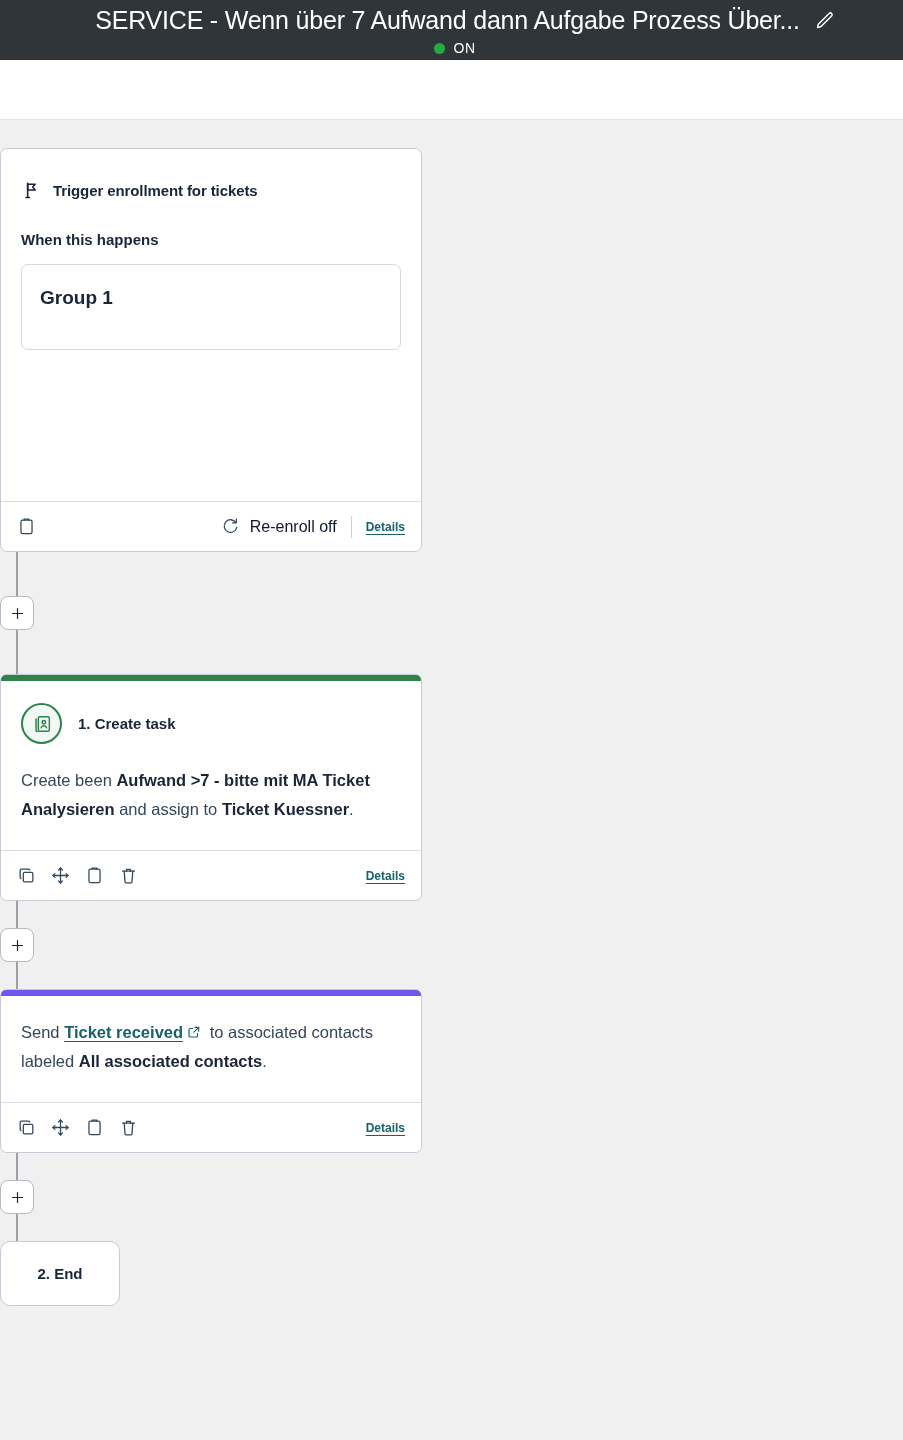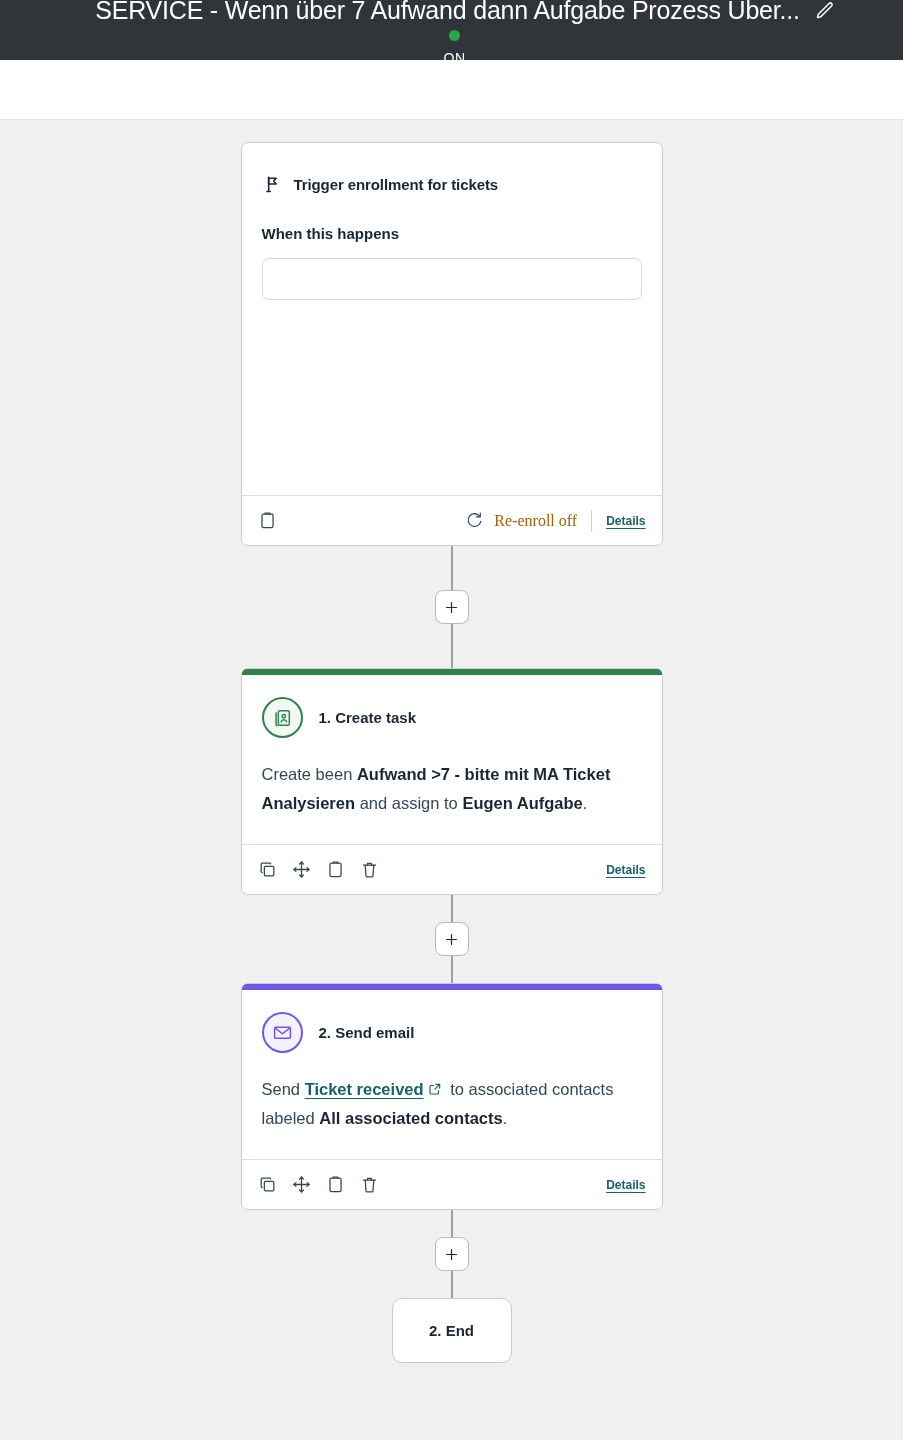--- a/index.html
+++ b/index.html
@@ -46,21 +46,20 @@
     cursor: pointer;
     display: block;
   }
   .status-row {
     display: flex;
     align-items: center;
     justify-content: center;
     gap: 9px;
     margin-top: 5px;
     padding-left: 6px;
-    flex-direction: column;
   }
   .status-dot {
     width: 11px; height: 11px;
     border-radius: 50%;
     background: #28a745;
     display: block;
   }
   .status-text {
     color: #ffffff;
     font-size: 14px;
@@ -78,22 +77,22 @@
   .canvas {
     position: relative;
     height: 1312px;
     background: #f0f0f0;
     overflow: hidden;
   }
   .flow {
     width: 903px;
     display: flex;
     flex-direction: column;
-    align-items: center;
-    padding-top: 22px;
+    align-items: flex-start;
+    padding-top: 28px;
   }
 
   
   .card {
     width: 422px;
     background: #ffffff;
     border: 1px solid #c7ccd4;
     border-radius: 7px;
     position: relative;
   }
@@ -159,23 +158,22 @@
     padding: 0 16px;
     background: #fff;
     border-bottom-left-radius: 7px;
     border-bottom-right-radius: 7px;
   }
   .foot-left { display: flex; align-items: center; gap: 15px; }
   .foot-right { margin-left: auto; display: flex; align-items: center; gap: 14px; }
   .ficon { width: 19px; height: 19px; display:block; cursor: pointer; }
   .reenroll {
     display: flex; align-items: center; gap: 11px;
-    font-size: 16px; color: #a16207;
+    font-size: 16px; color: #0f172a;
     cursor: pointer;
-    font-family: Liberation Serif, serif;
   }
   .foot-divider { width: 1px; height: 22px; background: #cbd0d8; }
   .details-link {
     font-size: 12px;
     font-weight: bold;
     color: #1c6b6b;
     color: #16626a;
     text-decoration: underline;
     text-underline-offset: 3px;
     cursor: pointer;
@@ -283,20 +281,21 @@
             <path d="M8 4v16"></path>
             <path d="M6 21h4"></path>
             <path d="M8 5h9l-3 3.3L17 12H8z"></path>
           </svg>
           <span class="trigger-head-label">Trigger enrollment for tickets</span>
         </div>
 
         <div class="when-label">When this happens</div>
 
         <div class="group-box">
+          <div class="group-title">Group 1</div>
         </div>
       </div>
 
       <div class="card-foot">
         <div class="foot-left">
           <svg class="ficon" viewBox="0 0 24 24" fill="none" stroke="#33475b" stroke-width="1.6" stroke-linecap="round" stroke-linejoin="round">
             <rect x="5" y="4" width="14" height="17" rx="2"></rect>
             <path d="M9 4V2.6h6V4"></path>
           </svg>
         </div>
@@ -332,21 +331,21 @@
             <svg width="22" height="22" viewBox="0 0 24 24" fill="none" stroke="#2f8248" stroke-width="1.6" stroke-linecap="round" stroke-linejoin="round">
               <rect x="8" y="4" width="12" height="16" rx="1.6"></rect>
               <path d="M5.5 6.5v12.2a1.6 1.6 0 0 0 1.6 1.6"></path>
               <circle cx="14" cy="10" r="1.9"></circle>
               <path d="M11 16.2a3.1 3.1 0 0 1 6 0"></path>
             </svg>
           </span>
           <span class="action-title">1. Create task</span>
         </div>
         <p class="action-text">
-          <span>Create been </span><b>Aufwand &gt;7 - bitte mit MA Ticket Analysieren</b><span> and assign to </span><b>Eugen Aufgabe</b><span>.</span>
+          <span>Create been </span><b>Aufwand &gt;7 - bitte mit MA Ticket Analysieren</b><span> and assign to </span><b>Ticket Kuessner</b><span>.</span>
         </p>
       </div>
       <div class="card-foot">
         <div class="foot-left">
           <svg class="ficon" viewBox="0 0 24 24" fill="none" stroke="#33475b" stroke-width="1.6" stroke-linecap="round" stroke-linejoin="round">
             <rect x="8" y="8" width="12" height="12" rx="1.6"></rect>
             <path d="M5 16a1.6 1.6 0 0 1-1-1.5V5.6A1.6 1.6 0 0 1 5.6 4h9a1.6 1.6 0 0 1 1.5 1"></path>
           </svg>
           <svg class="ficon" viewBox="0 0 24 24" fill="none" stroke="#33475b" stroke-width="1.6" stroke-linecap="round" stroke-linejoin="round">
             <path d="M12 2.5v19M2.5 12h19"></path>
@@ -374,29 +373,20 @@
         <svg viewBox="0 0 24 24" fill="none" stroke="#1b2538" stroke-width="1.9" stroke-linecap="round">
           <path d="M12 4v16M4 12h16"></path>
         </svg>
       </div>
       <div class="conn-line" style="height:27px"></div>
     </div>
 
     <div class="card action-card">
       <div class="accent purple"></div>
       <div class="action-body">
-        <div class="action-head">
-          <span class="round-icon purple">
-            <svg width="21" height="21" viewBox="0 0 24 24" fill="none" stroke="#6f58e9" stroke-width="1.7" stroke-linecap="round" stroke-linejoin="round">
-              <rect x="3" y="6" width="18" height="12.5" rx="1"></rect>
-              <path d="M4.4 7.6 12 13.4l7.6-5.8"></path>
-            </svg>
-          </span>
-          <span class="action-title">2. Send email</span>
-        </div>
         <p class="action-text">
           <span>Send </span><span class="inline-link">Ticket received</span><svg class="ext-icon" viewBox="0 0 24 24" fill="none" stroke="#16626a" stroke-width="2" stroke-linecap="round" stroke-linejoin="round">
             <path d="M13.5 4h6.5v6.5"></path>
             <path d="M20 4l-8.2 8.2"></path>
             <path d="M18 14.5V19a1.6 1.6 0 0 1-1.6 1.6H5a1.6 1.6 0 0 1-1.6-1.6V7.6A1.6 1.6 0 0 1 5 6h4.5"></path>
           </svg><span> to associated contacts labeled </span><b>All associated contacts</b><span>.</span>
         </p>
       </div>
       <div class="card-foot">
         <div class="foot-left">

